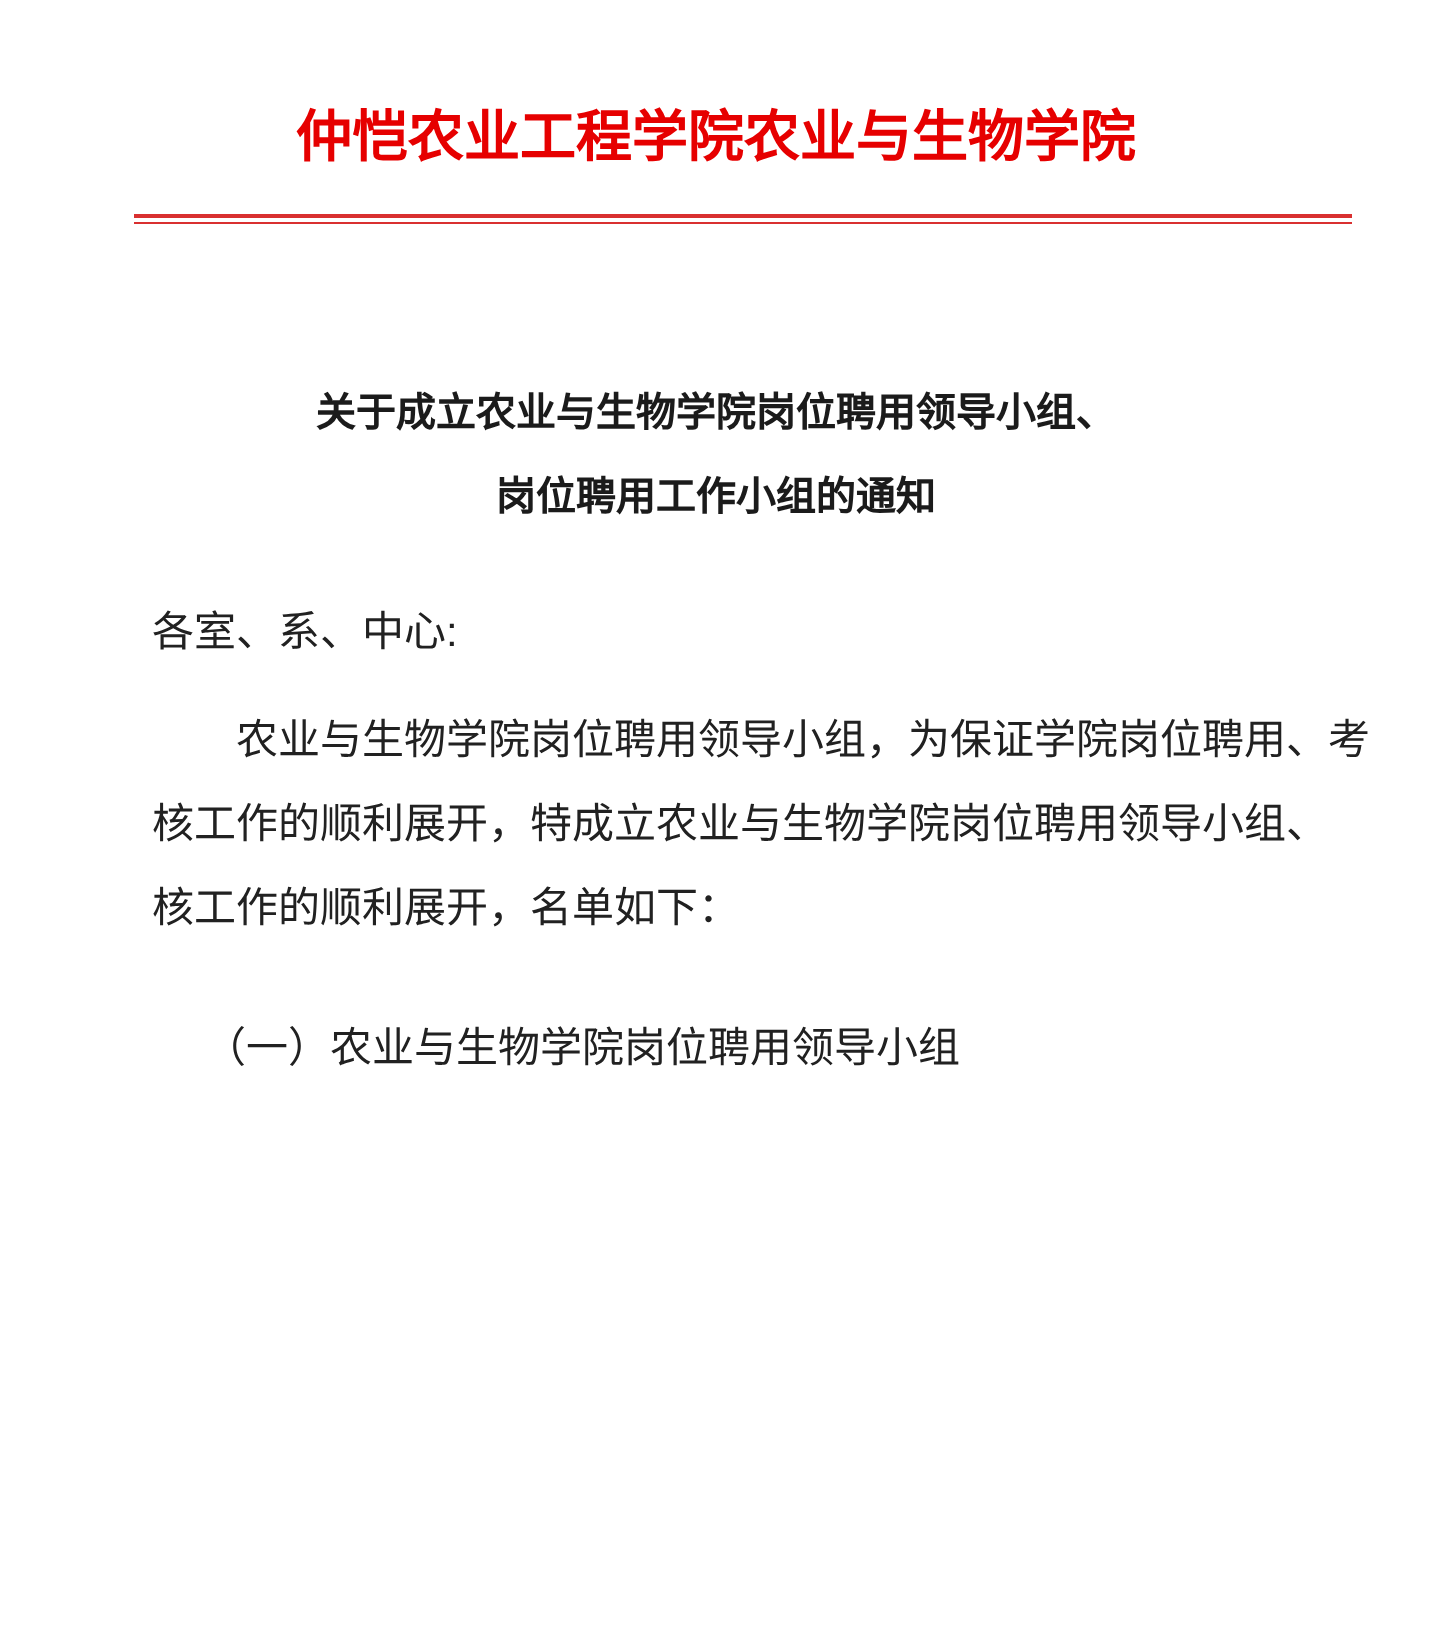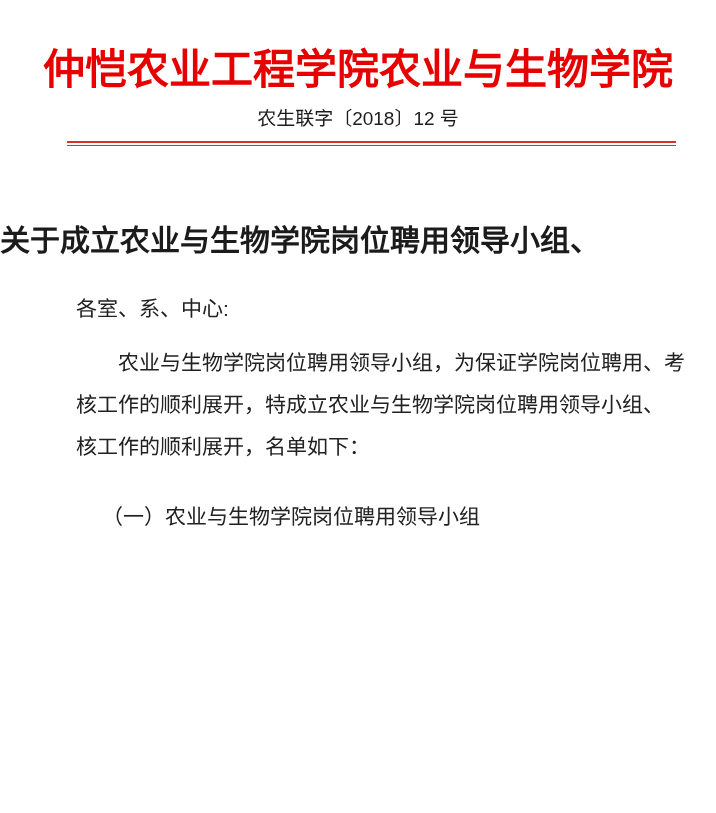--- a/index.html
+++ b/index.html
@@ -22,21 +22,21 @@
     overflow: hidden;
   }
 
   
   .org-name {
     padding-top: 42px;
     text-align: center;
     color: var(--accent-red);
     font-family: "Liberation Serif", serif;
     font-weight: bold;
-    font-size: 42px;
+    font-size: 28px;
     line-height: 56px;
     letter-spacing: 0px;
     white-space: nowrap;
   }
   .doc-number {
     margin-top: 8px;
     text-align: center;
     font-size: 19px;
     line-height: 26px;
     color: #1c1c1c;
@@ -45,23 +45,23 @@
     margin: 9px 0 0 67px;
     width: 609px;
     height: 2px;
     border-top: 2px solid var(--line-red);
     border-bottom: 1.5px solid var(--line-red);
   }
 
   
   .doc-title {
     margin: 74px 0 0 0;
-    text-align: left;
+    text-align: center;
     font-weight: bold;
-    font-size: 30px;
+    font-size: 20px;
     line-height: 42px;
     color: #1b1b1b;
   }
 
   
   .doc-body {
     padding: 0 28px 0 76px;
     font-size: 21px;
     line-height: 42px;
   }
@@ -73,26 +73,26 @@
   .name-roster { margin-top: 42px; margin-left: 48px; }
   .name-line { white-space: nowrap; }
 </style>
 </head>
 <body>
 
 <div class="page">
 
   <header>
     <div class="org-name">仲恺农业工程学院农业与生物学院</div>
-    <div class="doc-number">农生联字〔2018〕12 号</div>
     <div class="red-line"></div>
   </header>
 
   <h1 class="doc-title">
     <div>关于成立农业与生物学院岗位聘用领导小组、</div>
+    <div>岗位聘用工作小组的通知</div>
   </h1>
 
   <main class="doc-body">
 
     <div class="salutation">各室、系、中心:</div>
 
     <div class="intro-paragraph">
       <div class="pline indent">农业与生物学院岗位聘用领导小组，为保证学院岗位聘用、考</div>
       <div class="pline">核工作的顺利展开，特成立农业与生物学院岗位聘用领导小组、</div>
       <div class="pline">核工作的顺利展开，名单如下：</div>

